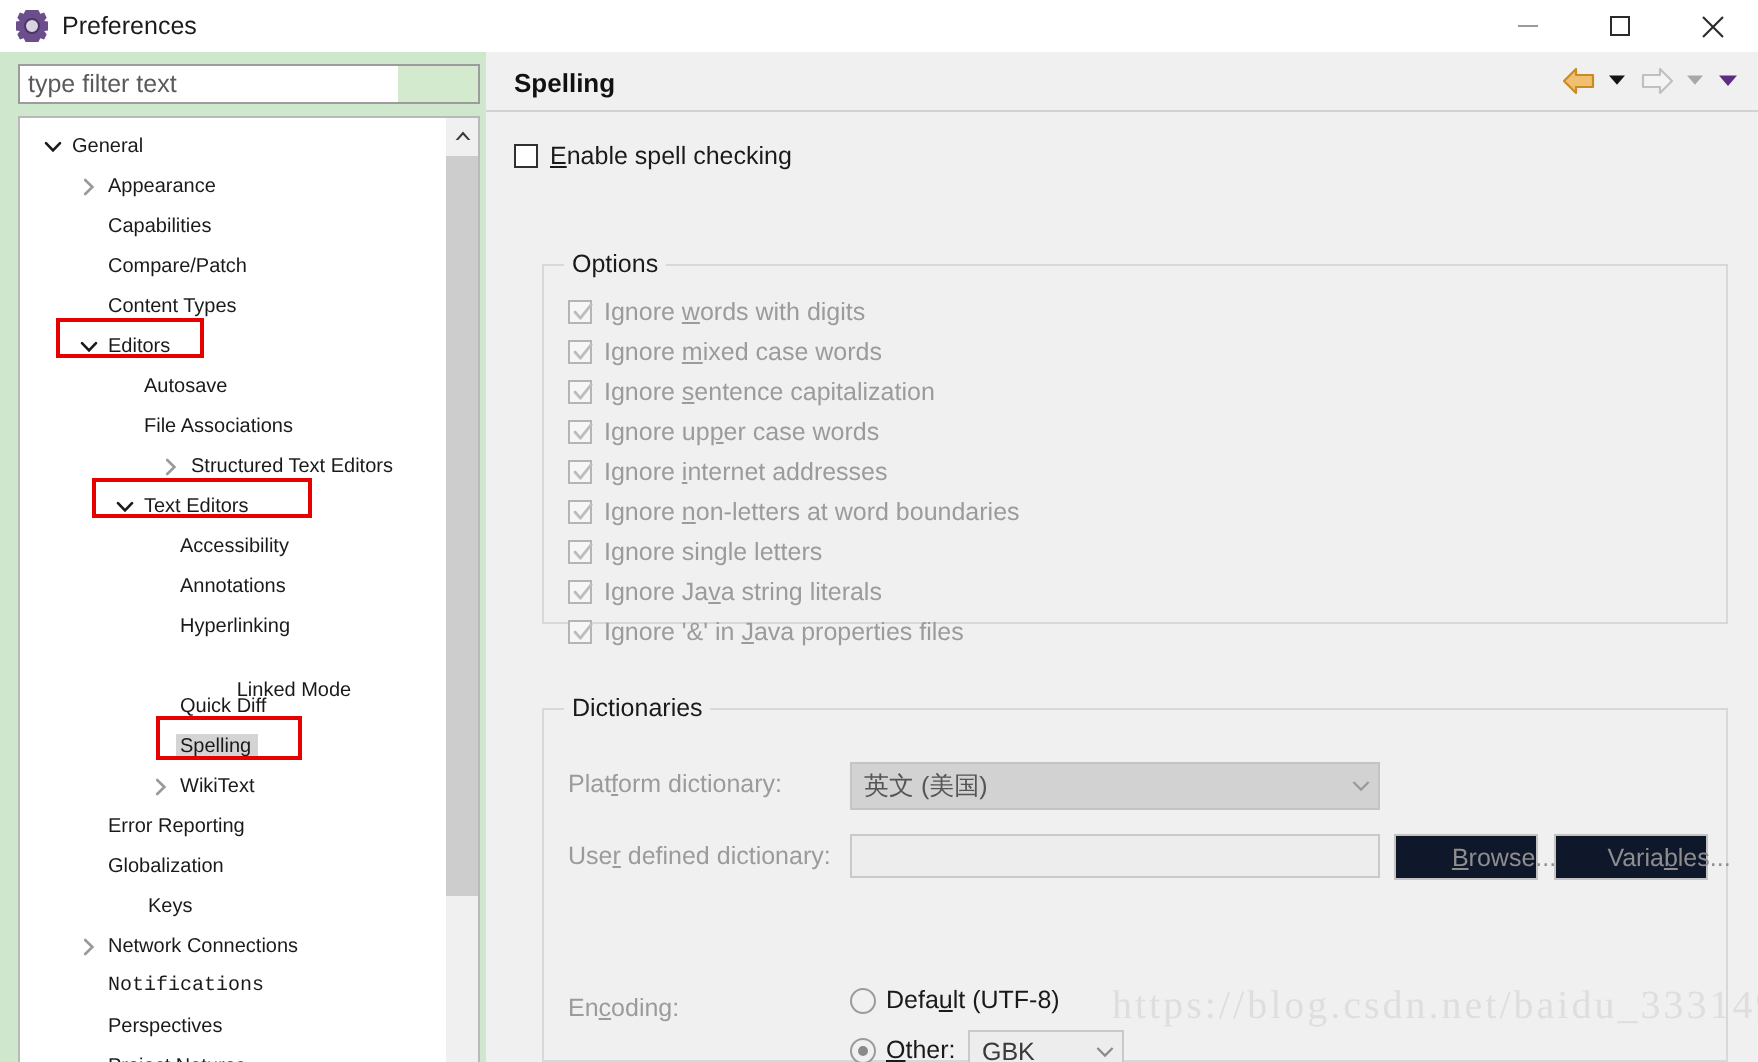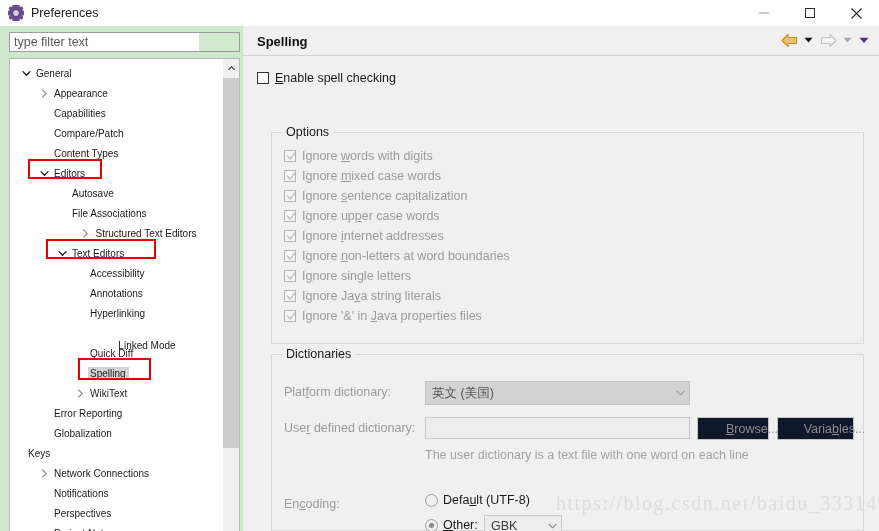--- a/index.html
+++ b/index.html
@@ -212,21 +212,21 @@
   .group > .group-title {
     position: absolute;
     top: -8px; left: 10px;
     background: #f0f0f0;
     padding: 0 4px;
     font-size: 12.5px;
     color: #1a1a1a;
   }
   #options-group {
     left: 28px; top: 75px;
-    width: 593px; height: 212px;
+    width: 593px; height: 180px;
   }
   .options-list {
     position: absolute; left: 12px; top: 13px;
   }
   #dict-group {
     left: 28px; top: 297px;
     width: 593px; height: 177px;
   }
   .field-label {
     font-size: 12.5px; color: #9b9b9b;
@@ -433,33 +433,33 @@
             <span class="label">WikiText</span>
           </div>
           <div class="tree-item" style="padding-left: 26px;">
             <span class="twisty"></span>
             <span class="label">Error Reporting</span>
           </div>
           <div class="tree-item" style="padding-left: 26px;">
             <span class="twisty"></span>
             <span class="label">Globalization</span>
           </div>
-          <div class="tree-item" style="">
+          <div class="tree-item" style="padding-left: 26px; margin-left: 20px;">
             <span class="twisty"></span>
             <span class="label">Keys</span>
           </div>
           <div class="tree-item" style="padding-left: 26px;">
             <span class="twisty">
               <svg width="7" height="9" viewBox="0 0 7 9">
                 <path d="M1.6 1 L5.2 4.5 L1.6 8" fill="none" stroke="#9a9a9a" stroke-width="1.3" stroke-linecap="round"></path>
               </svg>
             </span>
             <span class="label">Network Connections</span>
           </div>
-          <div class="tree-item" style="padding-left: 26px;">
+          <div class="tree-item" style="padding-left: 26px; font-family: Liberation Mono, monospace;">
             <span class="twisty"></span>
             <span class="label">Notifications</span>
           </div>
           <div class="tree-item" style="padding-left: 26px;">
             <span class="twisty"></span>
             <span class="label">Perspectives</span>
           </div>
           <div class="tree-item" style="padding-left: 26px;">
             <span class="twisty"></span>
             <span class="label">Project Natures</span>
@@ -613,21 +613,20 @@
           <span>Use</span><span class="u">r</span><span> defined dictionary:</span>
         </div>
         <div class="textfield-disabled" style="left:153px; top:62px; width:265px; height:22px;"></div>
         <div class="btn-disabled" style="left:425px; top:62px; width:72px; height:23px;">
           <span><span class="u">B</span><span>rowse...</span></span>
         </div>
         <div class="btn-disabled" style="left:505px; top:62px; width:77px; height:23px;">
           <span><span>Varia</span><span class="u">b</span><span>les...</span></span>
         </div>
 
-        <div class="hint-text" style="left:153px; top:93px;">The user dictionary is a text file with one word on each line</div>
 
         <div class="field-label" style="left:12px; top:142px;">
           <span>En</span><span class="u">c</span><span>oding:</span>
         </div>
 
         <div class="radio-row" style="left:153px; top:138px;">
           <div class="radio"></div>
           <span class="radio-label">
             <span>Defa</span><span class="u">u</span><span>lt (UTF-8)</span>
           </span>

